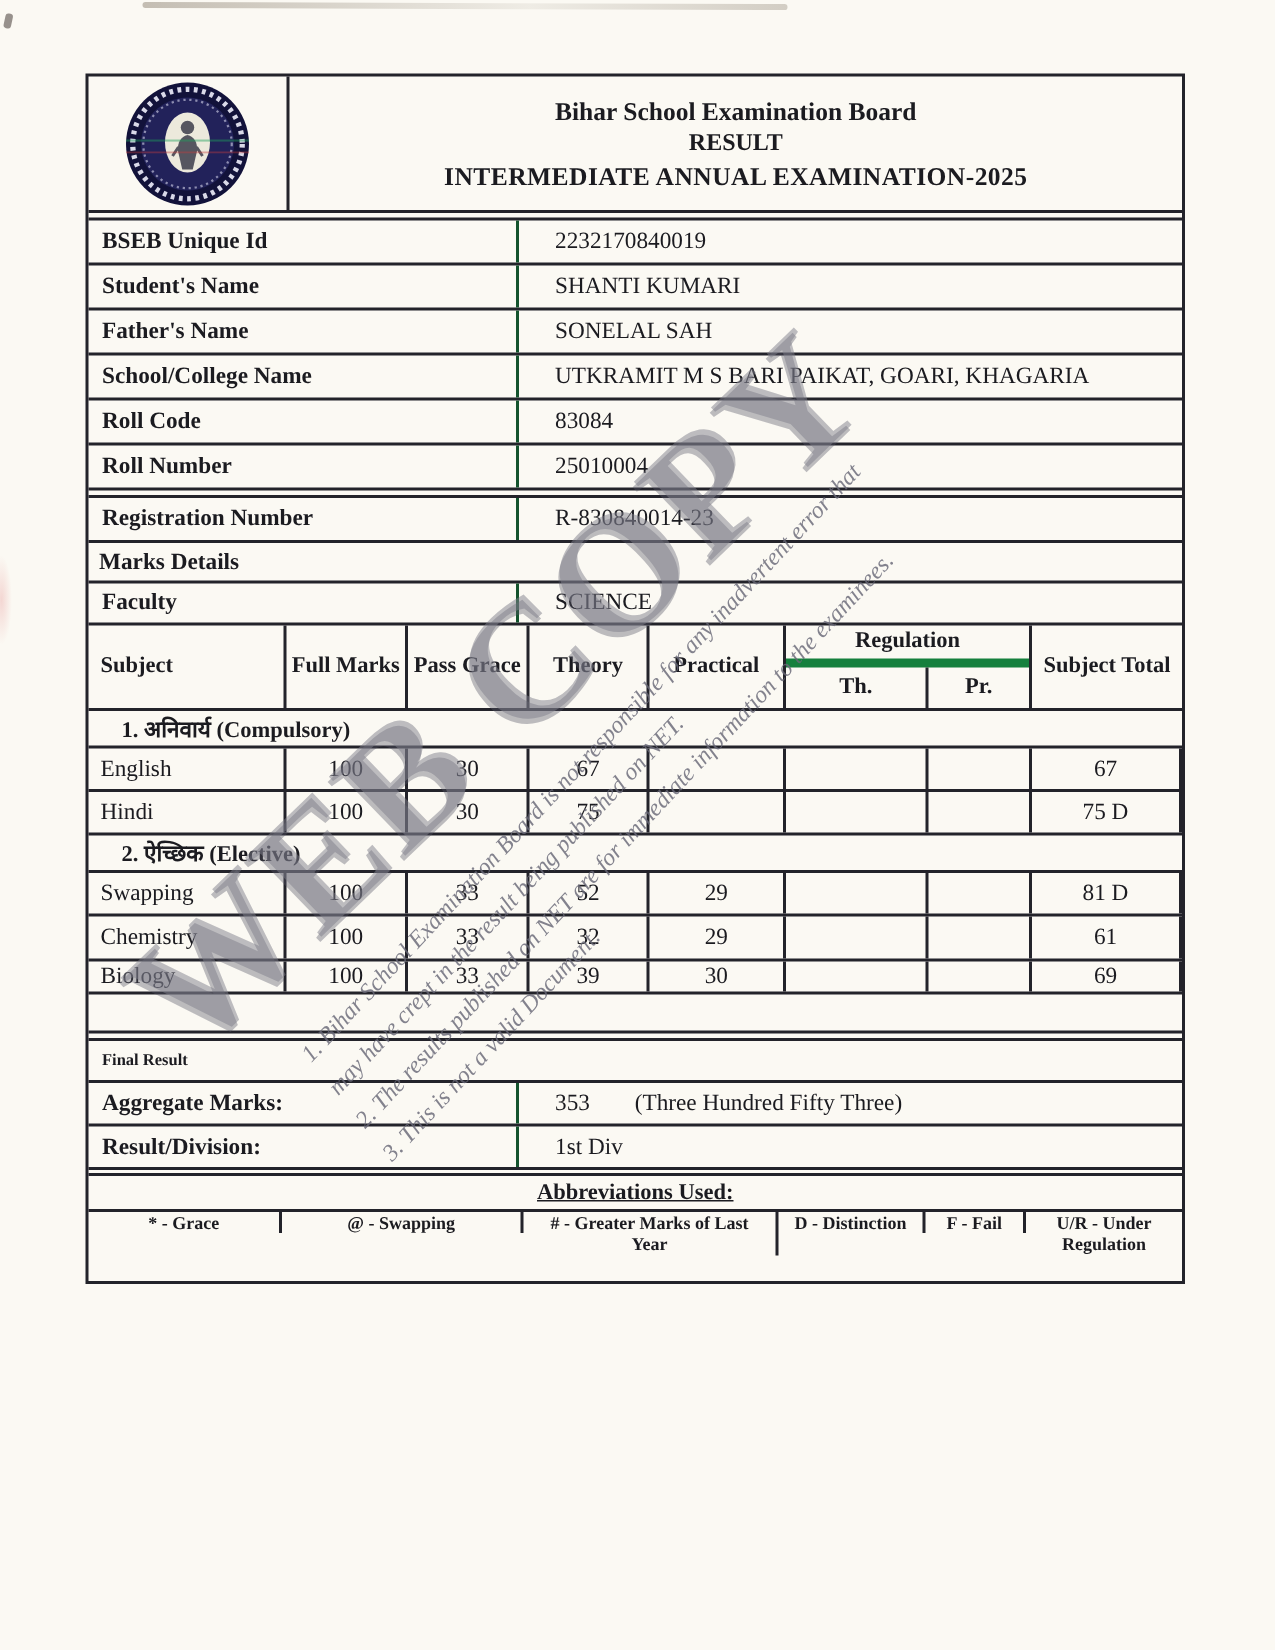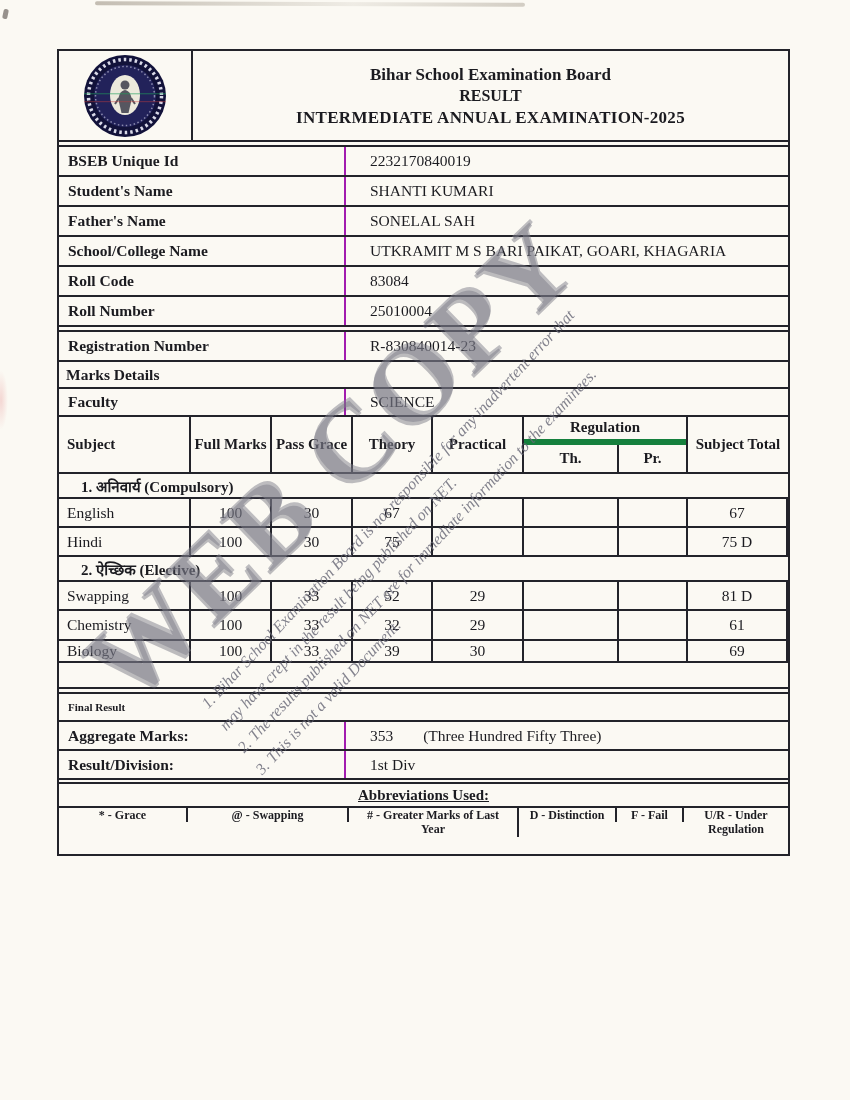--- a/index.html
+++ b/index.html
@@ -33,21 +33,21 @@
   .r-header { height:91px; }
   .logo-cell { width:134px; height:100%; border-right:2px solid #23232a;
     display:flex; align-items:center; justify-content:center; }
   .title-cell { flex:1; text-align:center; line-height:1.3; padding-top:2px; }
   .t1 { font-size:17px; font-weight:bold; }
   .t2 { font-size:16px; font-weight:bold; }
   .t3 { font-size:17px; font-weight:bold; letter-spacing:.3px; }
 
   
   .r-detail { height:30px; font-size:15.5px; }
-  .lab { width:287px; height:100%; border-right:2px solid #a21caf; display:flex;
+  .lab { width:287px; height:100%; border-right:2px solid #14532d; display:flex;
     align-items:center; padding-left:9px; font-weight:bold; }
   .val { flex:1; padding-left:24px; }
 
   .r-section { height:27px; font-weight:bold; font-size:15.5px; padding-left:7px; }
 
   
   .r-thead { height:57px; font-weight:bold; font-size:15px; align-items:stretch; }
   .hc { border-right:2px solid #23232a; display:flex; align-items:center;
     justify-content:center; text-align:center; line-height:1.15; }
   .c-subj { width:132px; justify-content:flex-start; padding-left:8px; text-align:left; }

